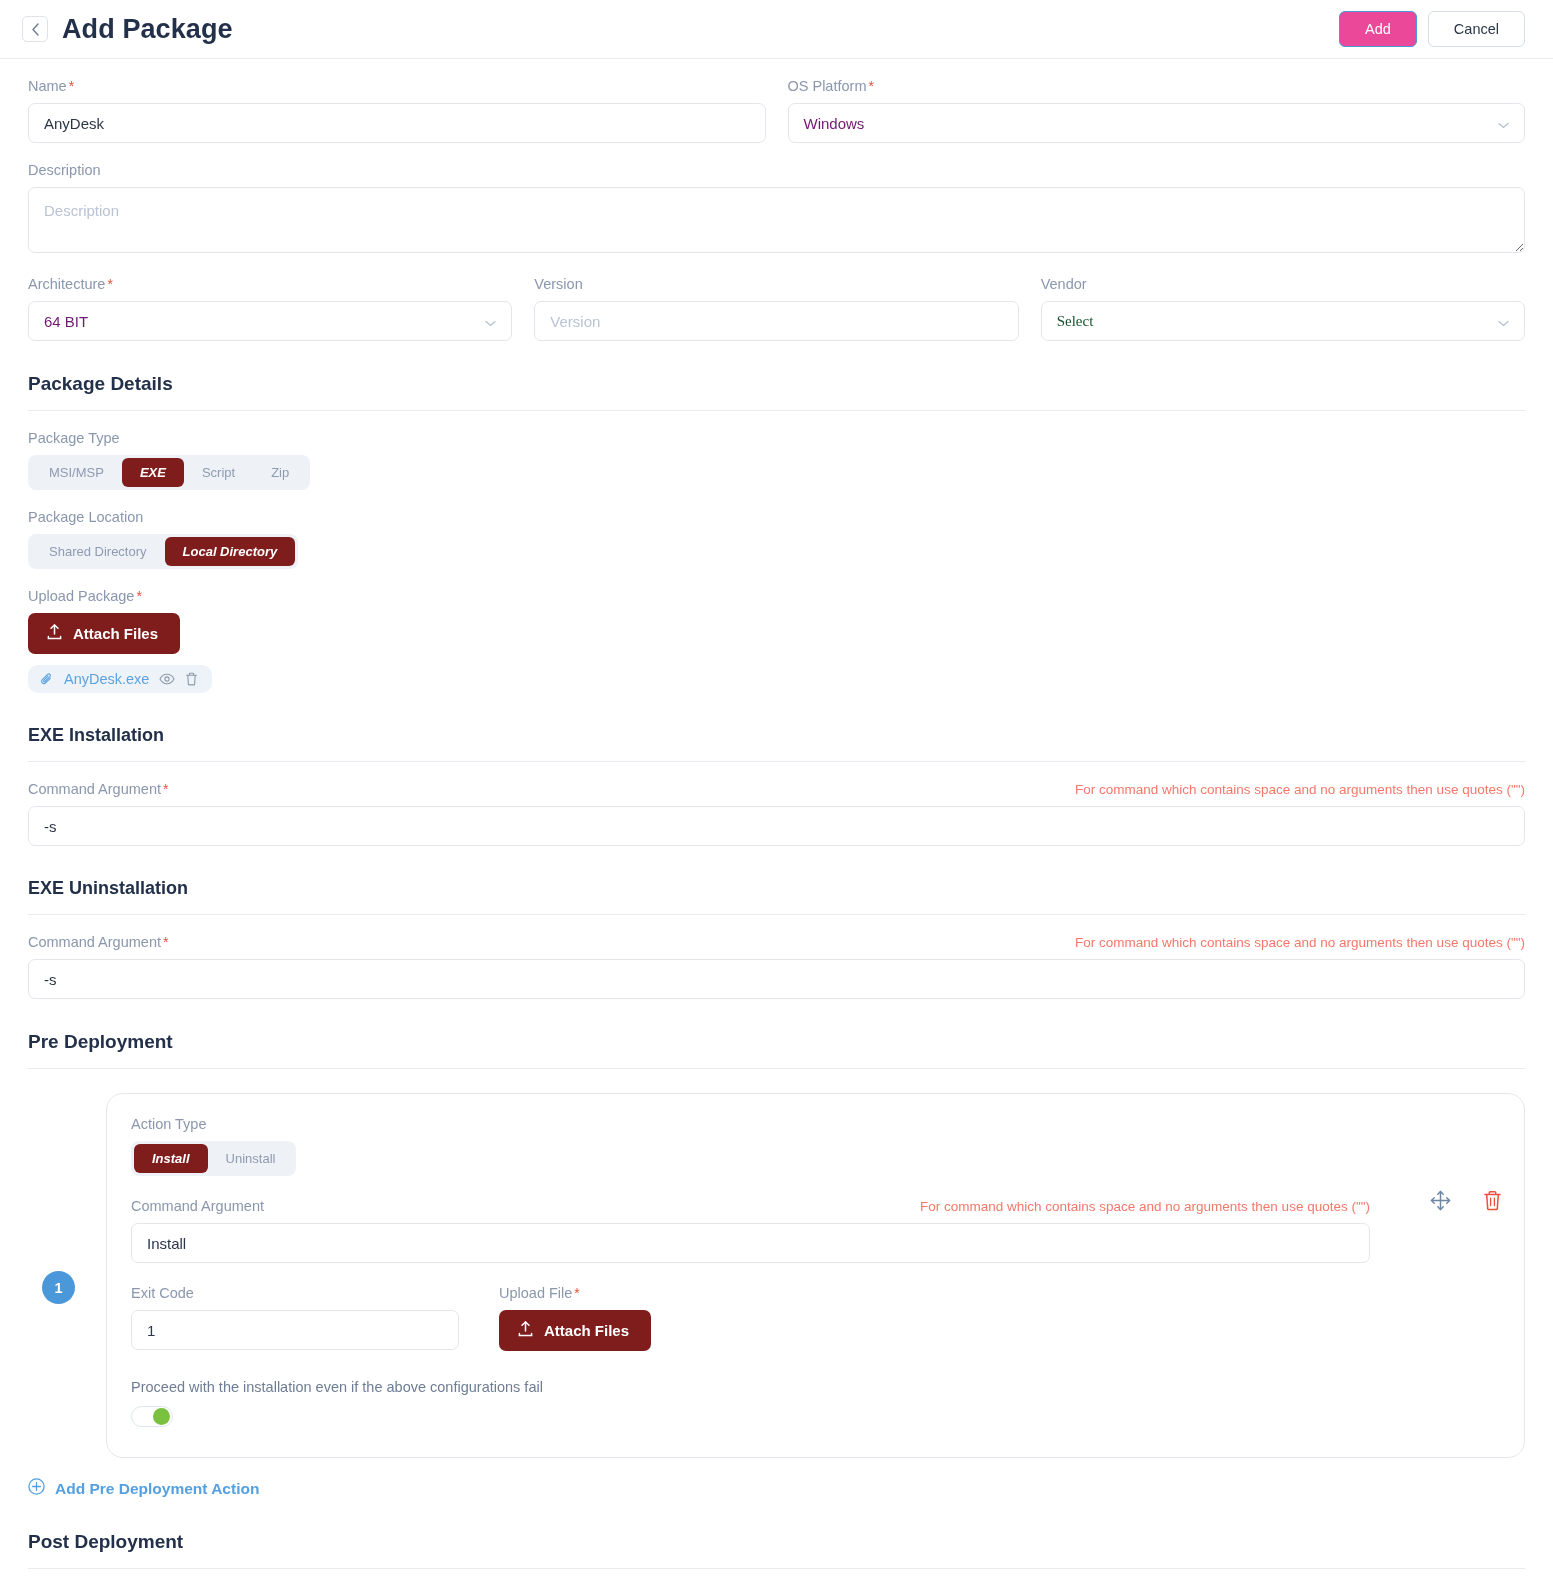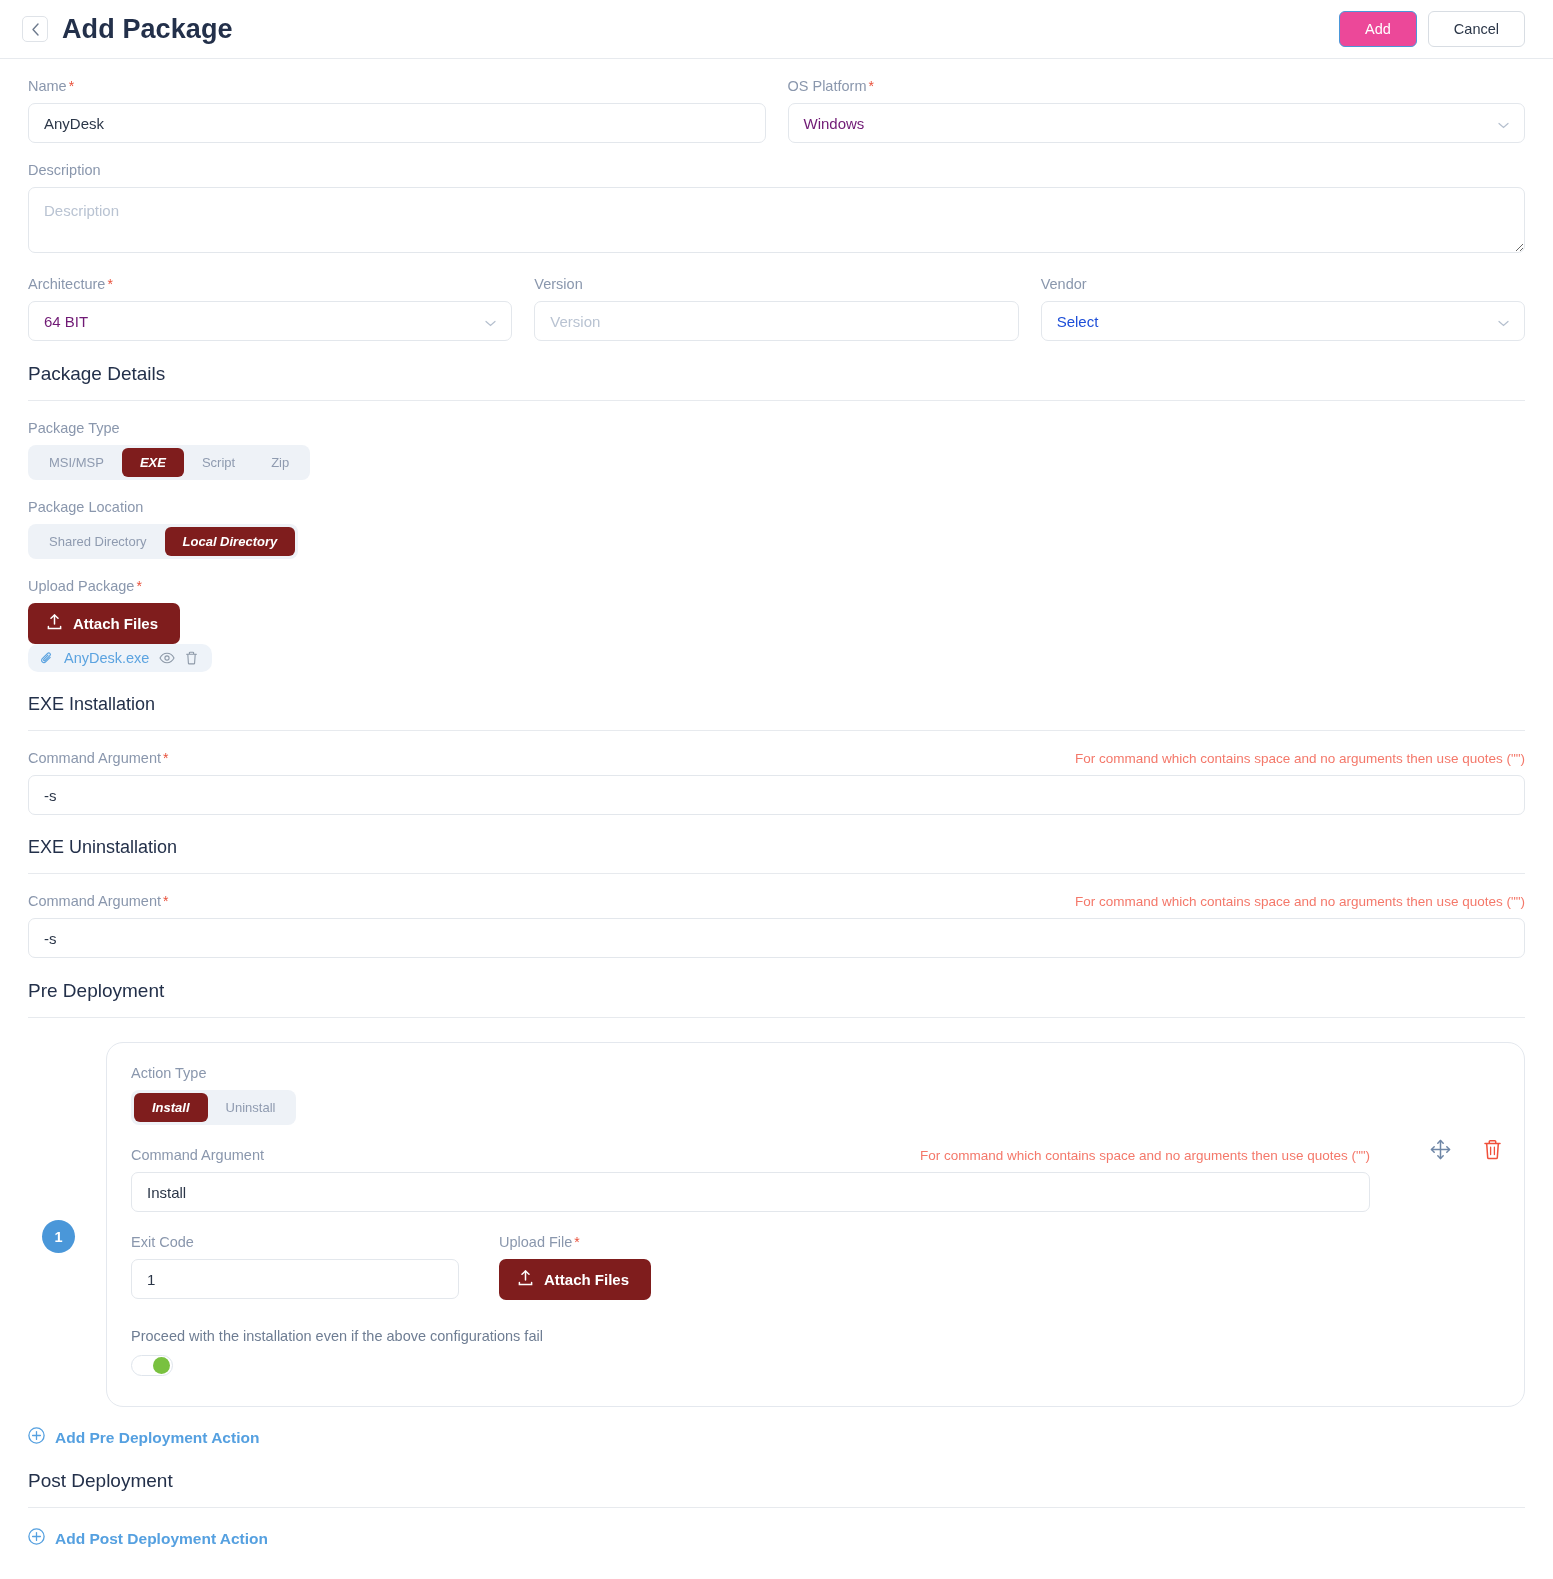--- a/index.html
+++ b/index.html
@@ -96,35 +96,35 @@
     font-family: "Liberation Sans", sans-serif;
     outline: none;
   }
   .input::placeholder { color: #b9c3d2; }
   .select-box {
     display: flex; align-items: center;
     justify-content: space-between;
     cursor: pointer;
   }
   .select-box .val { color: #701a75; }
-  .select-box .val.placeholder { color: #1d4ed8; }
+  .select-box .val.placeholder { color: #14532d; font-family: Liberation Serif, serif; }
   .caret { color: #b4bfce; }
   textarea.input {
     height: 66px;
     padding: 12px 15px;
     resize: vertical;
     line-height: 1.4;
   }
 
   
   .section-title {
     font-size: 19px;
-    font-weight: 400;
+    font-weight: 700;
     color: #23304a;
-    margin: 22px 0 0 0;
+    margin: 32px 0 0 0;
   }
   .section-title.sm { font-size: 18px; }
   .section-rule {
     height: 1px; background: #e7eaee;
     margin-top: 15px;
   }
 
   
   .seg {
     display: inline-flex;
@@ -164,20 +164,21 @@
     cursor: pointer;
     font-family: "Liberation Sans", sans-serif;
   }
   .file-chip {
     display: inline-flex;
     align-items: center;
     gap: 10px;
     background: #eef3f9;
     border-radius: 10px;
     padding: 6px 14px 6px 12px;
+    margin-top: 11px;
   }
   .file-chip .fname {
     color: #5ba3e0;
     font-size: 14.5px;
   }
   .chip-ico { cursor: pointer; display: flex; }
 
   
   .hint {
     color: #f4786a;

